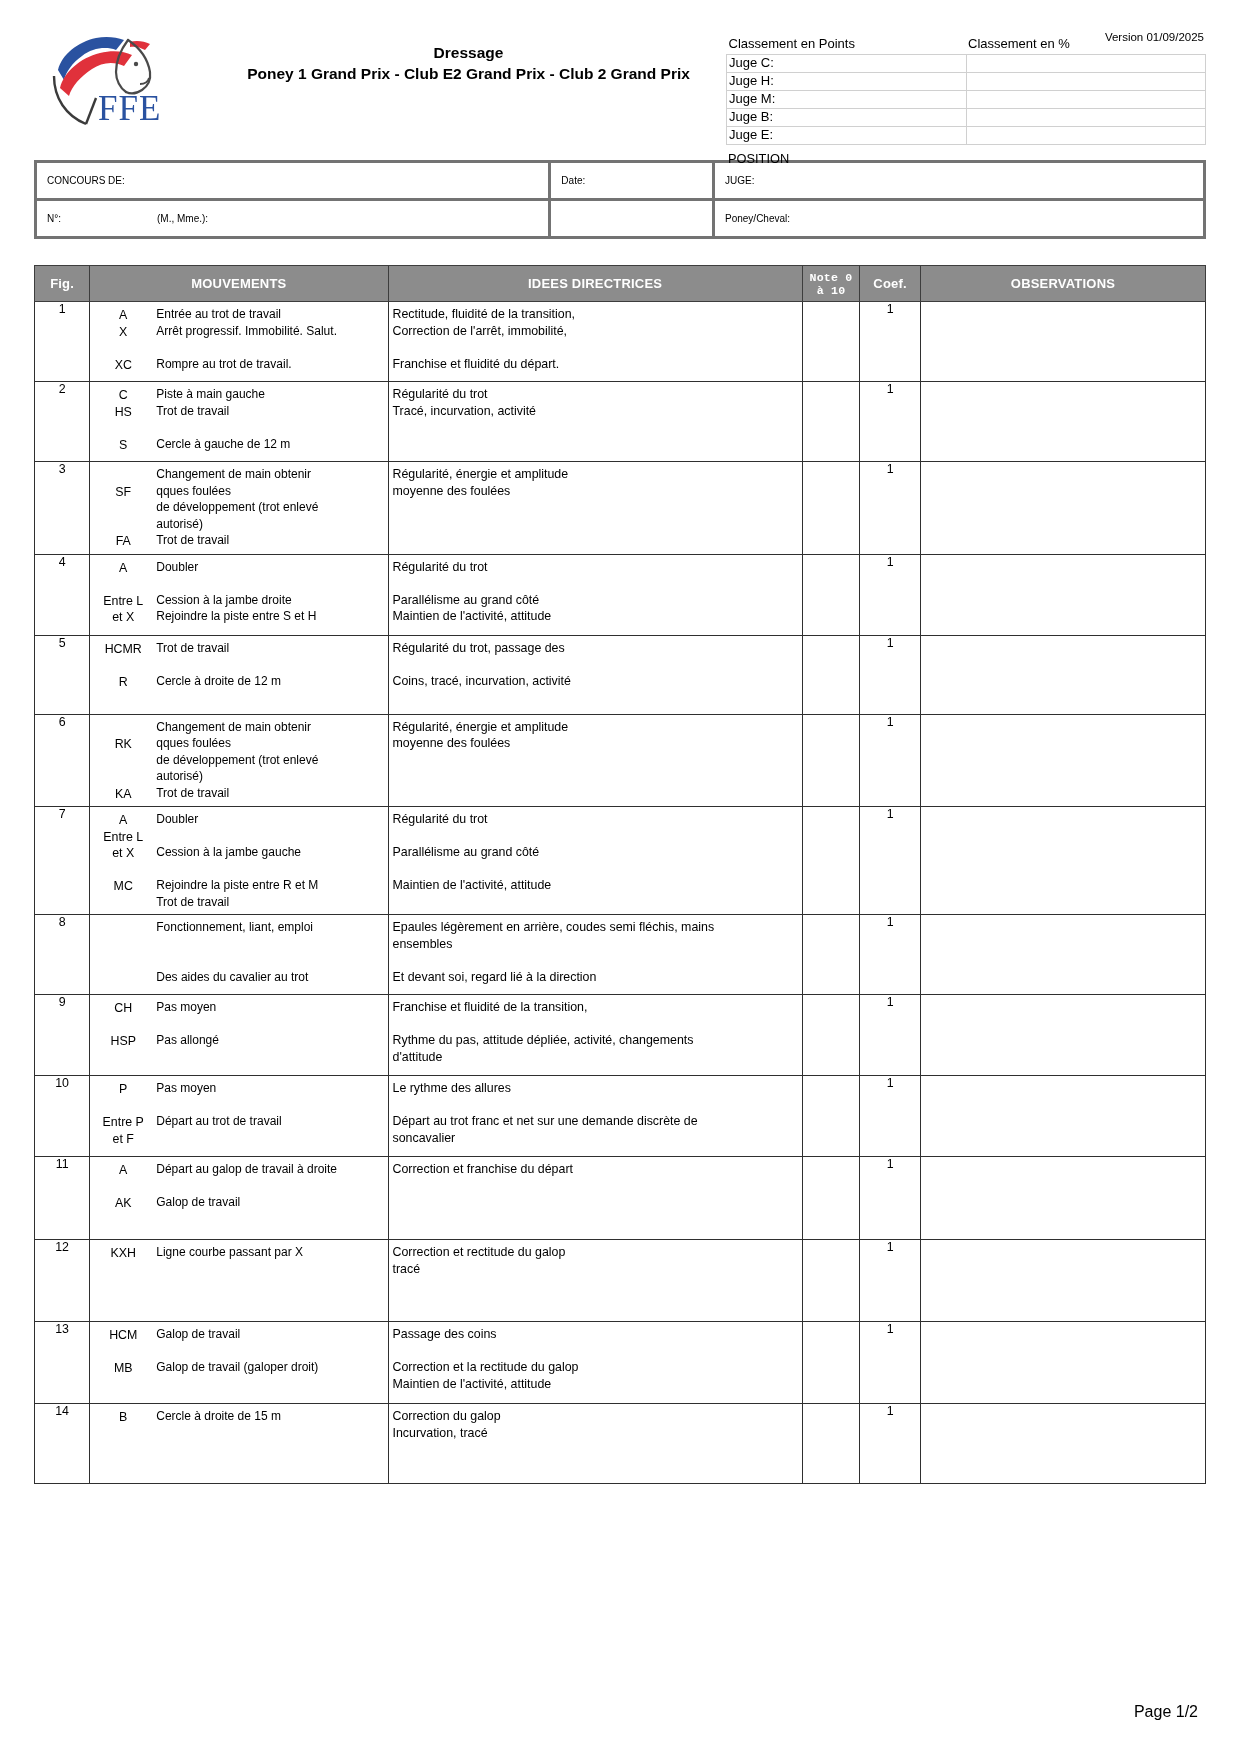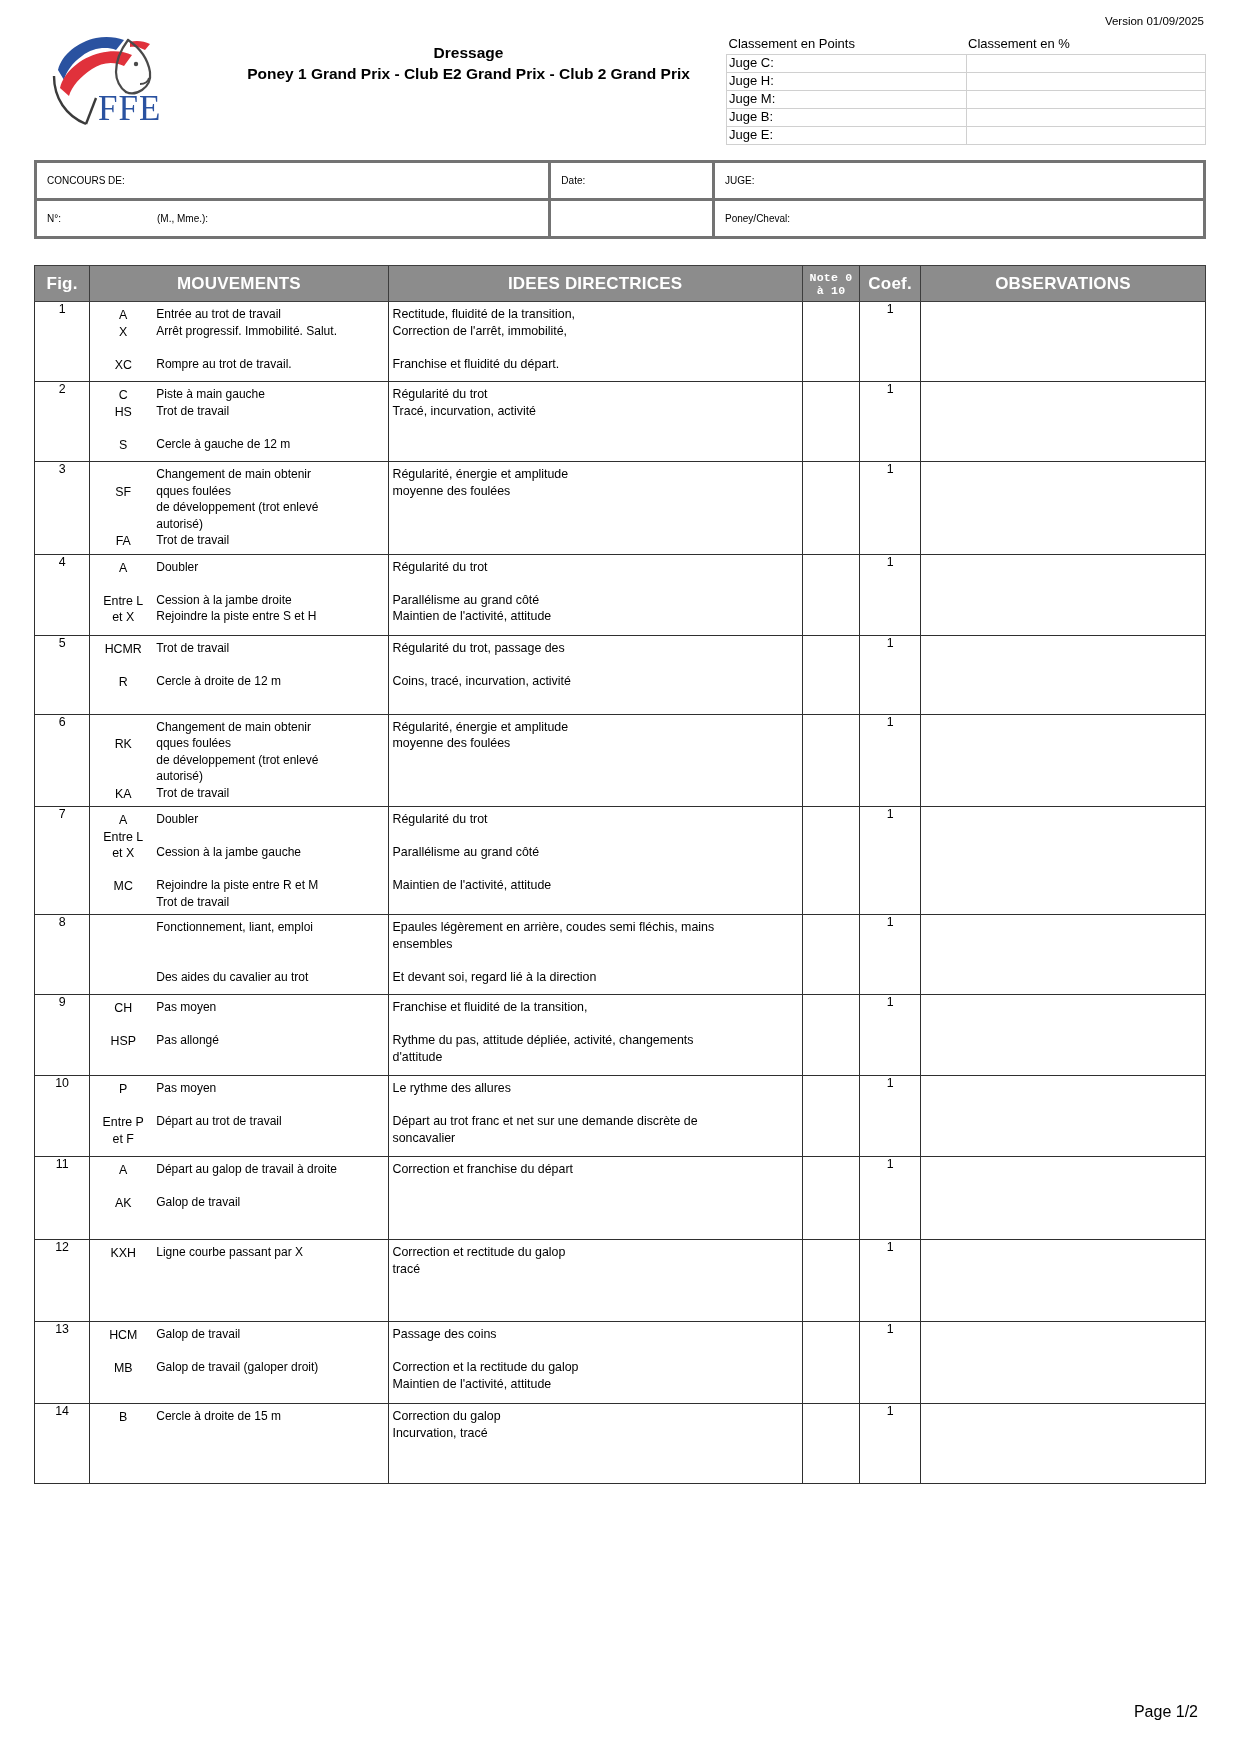--- a/index.html
+++ b/index.html
@@ -54,21 +54,21 @@
   }
 
   .rank-cell {
     width: 480px;
     flex: 0 0 480px;
     position: relative;
     padding-top: 6px;
   }
   .version {
     position: absolute;
-    top: 0;
+    top: 16px;
     right: 2px;
     font-size: 11.5px;
     line-height: 14px;
     white-space: nowrap;
   }
   .rank-table {
     margin-top: 16px;
     width: 100%;
     border-collapse: collapse;
     table-layout: fixed;
@@ -115,21 +115,21 @@
   .main-table {
     margin-top: 26px;
     width: 100%;
     border-collapse: collapse;
     table-layout: fixed;
     border: 1px solid #5a5a5a;
   }
   .main-table th {
     background: #8c8c8c;
     color: #ffffff;
-    font-size: 17px;
+    font-size: 13px;
     font-weight: bold;
     letter-spacing: .2px;
     border: 1px solid #3d3d3d;
     height: 36px;
     padding: 2px;
     text-align: center;
     vertical-align: middle;
   }
   .main-table th.note-th { font-size: 11.6px; line-height: 13px; }
   .main-table td {
@@ -228,20 +228,21 @@
         <tr class="rank-row">
           <td class="lbl">Juge B:</td>
           <td class="val"></td>
         </tr>
         <tr class="rank-row">
           <td class="lbl">Juge E:</td>
           <td class="val"></td>
         </tr>
       </tbody>
         </table>
+      <div class="position-line">POSITION</div>
     </div>
   </div>
 
   <table class="concours-box">
     <tbody>
         <tr>
       <td class="cb-a">CONCOURS DE:</td>
       <td class="cb-b">Date:</td>
       <td class="cb-c">JUGE:</td>
     </tr>

